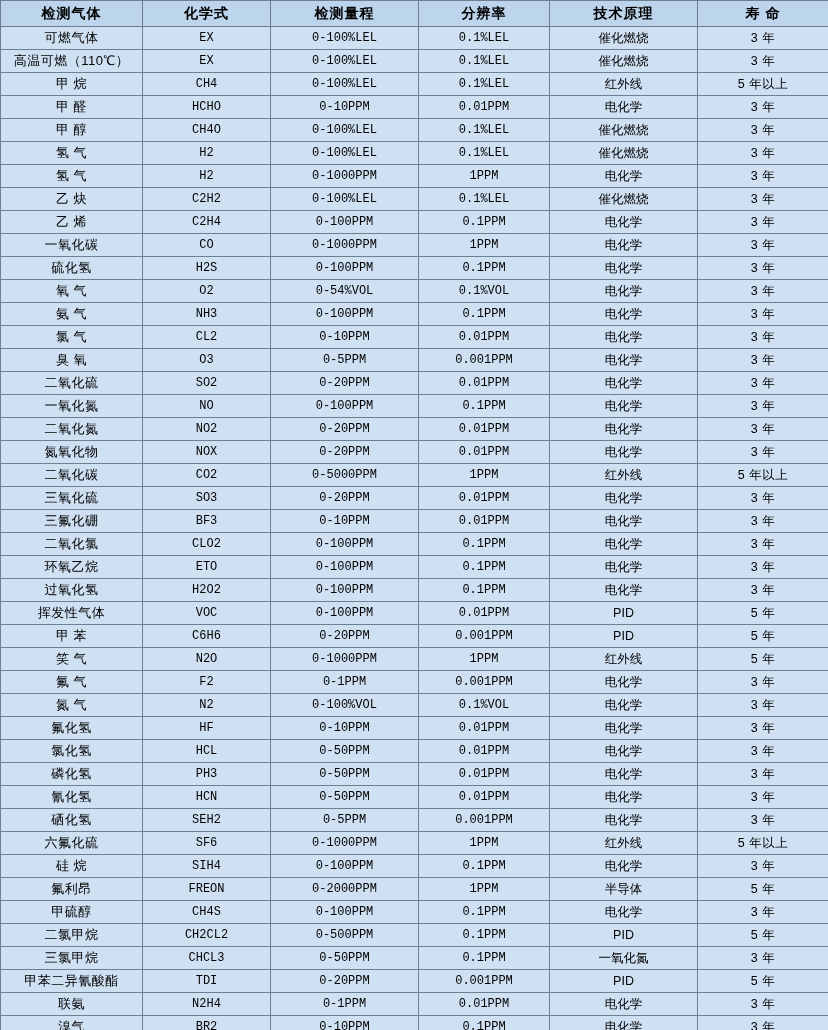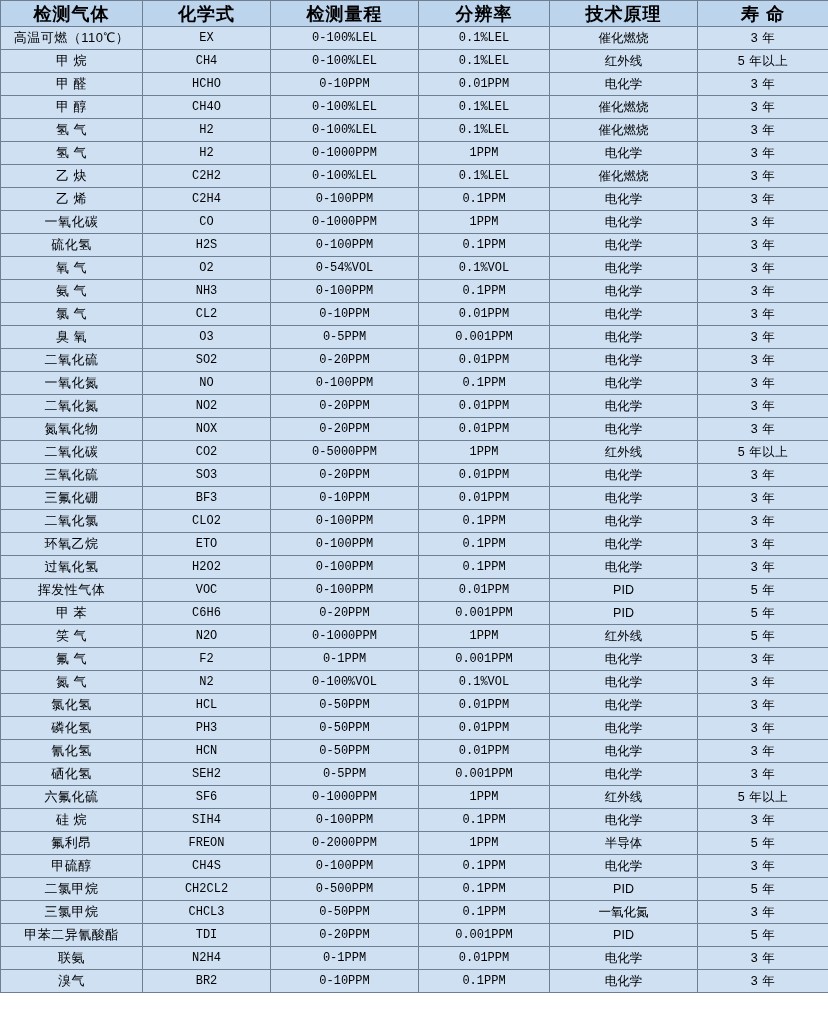--- a/index.html
+++ b/index.html
@@ -27,21 +27,21 @@
   table.gas-table td {
     border: 1px solid #6f7f92;
     text-align: center;
     vertical-align: middle;
     color: #000000;
     background: #cfe0f3;
     padding: 0;
   }
   table.gas-table thead th {
     height: 25px;
-    font-size: 18px;
+    font-size: 14px;
     font-weight: bold;
     letter-spacing: 1px;
     background: #bcd4ec;
   }
   table.gas-table tbody td {
     height: 22px;
     font-size: 12.5px;
     font-weight: normal;
   }
   table.gas-table tbody td.name {
@@ -76,20 +76,28 @@
       <th>检测气体</th>
       <th>化学式</th>
       <th>检测量程</th>
       <th>分辨率</th>
       <th>技术原理</th>
       <th>寿 命</th>
     </tr>
   </thead>
   <tbody id="table-body">
       <tr>
+        <td class="name">可燃气体</td>
+        <td class="formula">EX</td>
+        <td class="range">0-100%LEL</td>
+        <td class="resolution">0.1%LEL</td>
+        <td class="principle">催化燃烧</td>
+        <td class="life">3 年</td>
+      </tr>
+      <tr>
         <td class="name">高温可燃（110℃）</td>
         <td class="formula">EX</td>
         <td class="range">0-100%LEL</td>
         <td class="resolution">0.1%LEL</td>
         <td class="principle">催化燃烧</td>
         <td class="life">3 年</td>
       </tr>
       <tr>
         <td class="name">甲 烷</td>
         <td class="formula">CH4</td>
@@ -308,20 +316,28 @@
       </tr>
       <tr>
         <td class="name">氮 气</td>
         <td class="formula">N2</td>
         <td class="range">0-100%VOL</td>
         <td class="resolution">0.1%VOL</td>
         <td class="principle">电化学</td>
         <td class="life">3 年</td>
       </tr>
       <tr>
+        <td class="name">氟化氢</td>
+        <td class="formula">HF</td>
+        <td class="range">0-10PPM</td>
+        <td class="resolution">0.01PPM</td>
+        <td class="principle">电化学</td>
+        <td class="life">3 年</td>
+      </tr>
+      <tr>
         <td class="name">氯化氢</td>
         <td class="formula">HCL</td>
         <td class="range">0-50PPM</td>
         <td class="resolution">0.01PPM</td>
         <td class="principle">电化学</td>
         <td class="life">3 年</td>
       </tr>
       <tr>
         <td class="name">磷化氢</td>
         <td class="formula">PH3</td>

